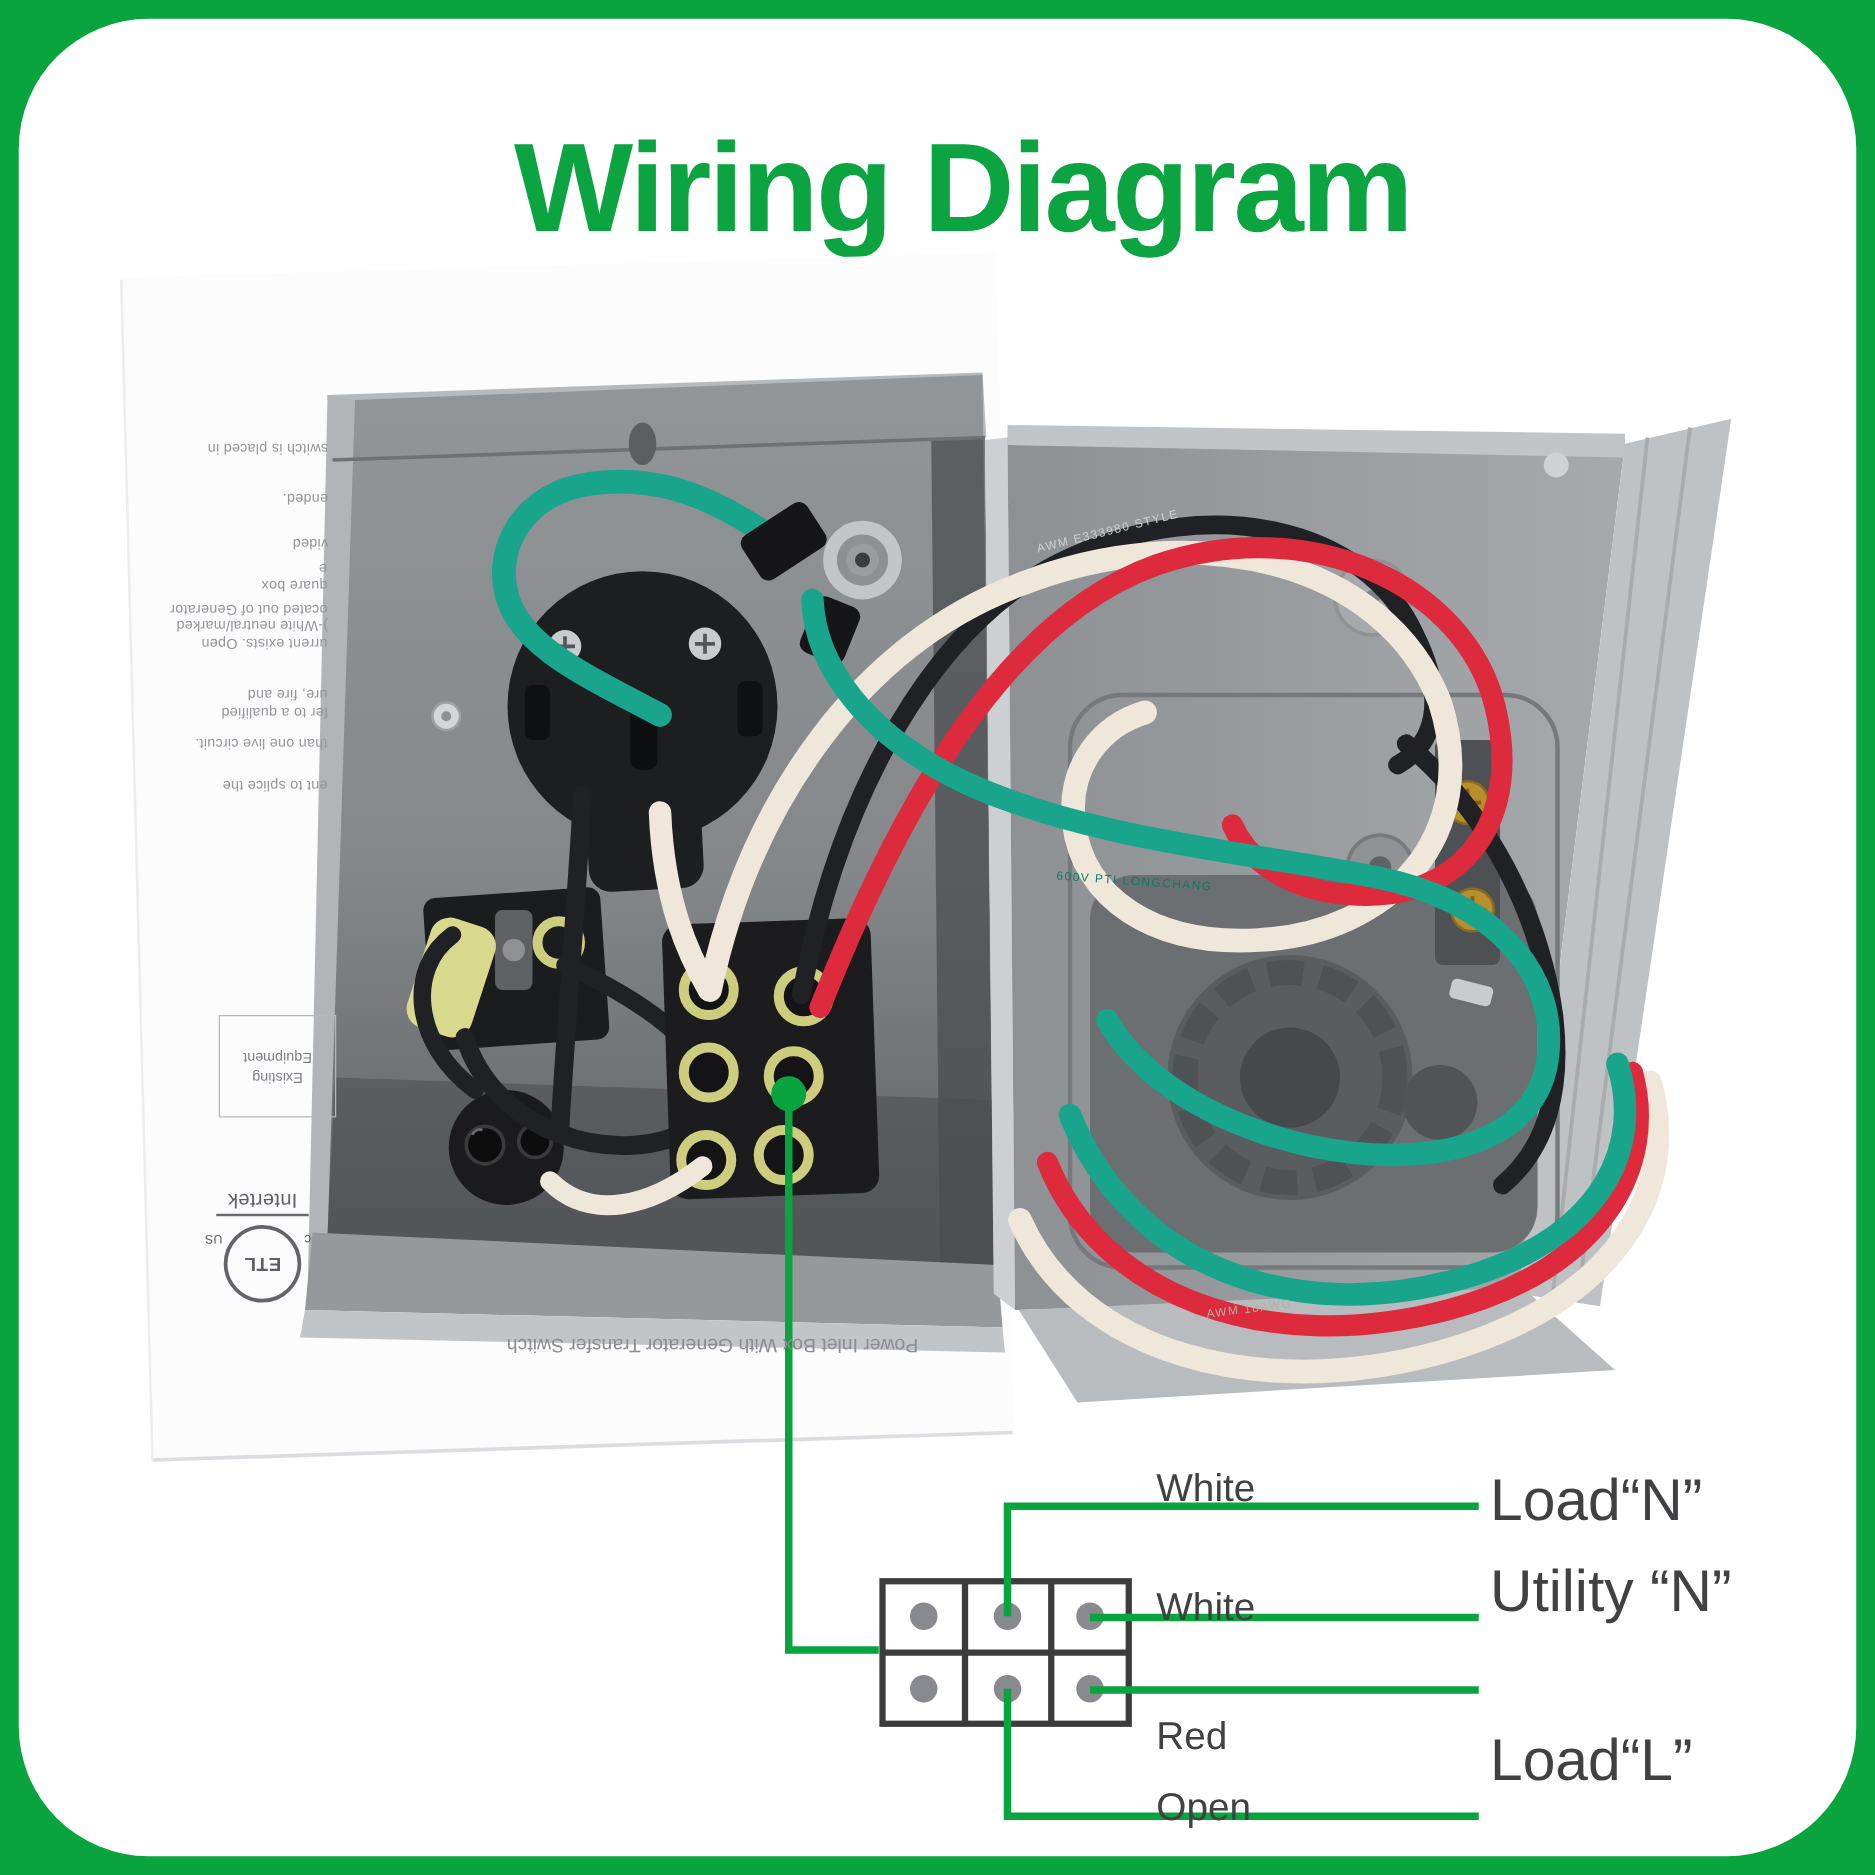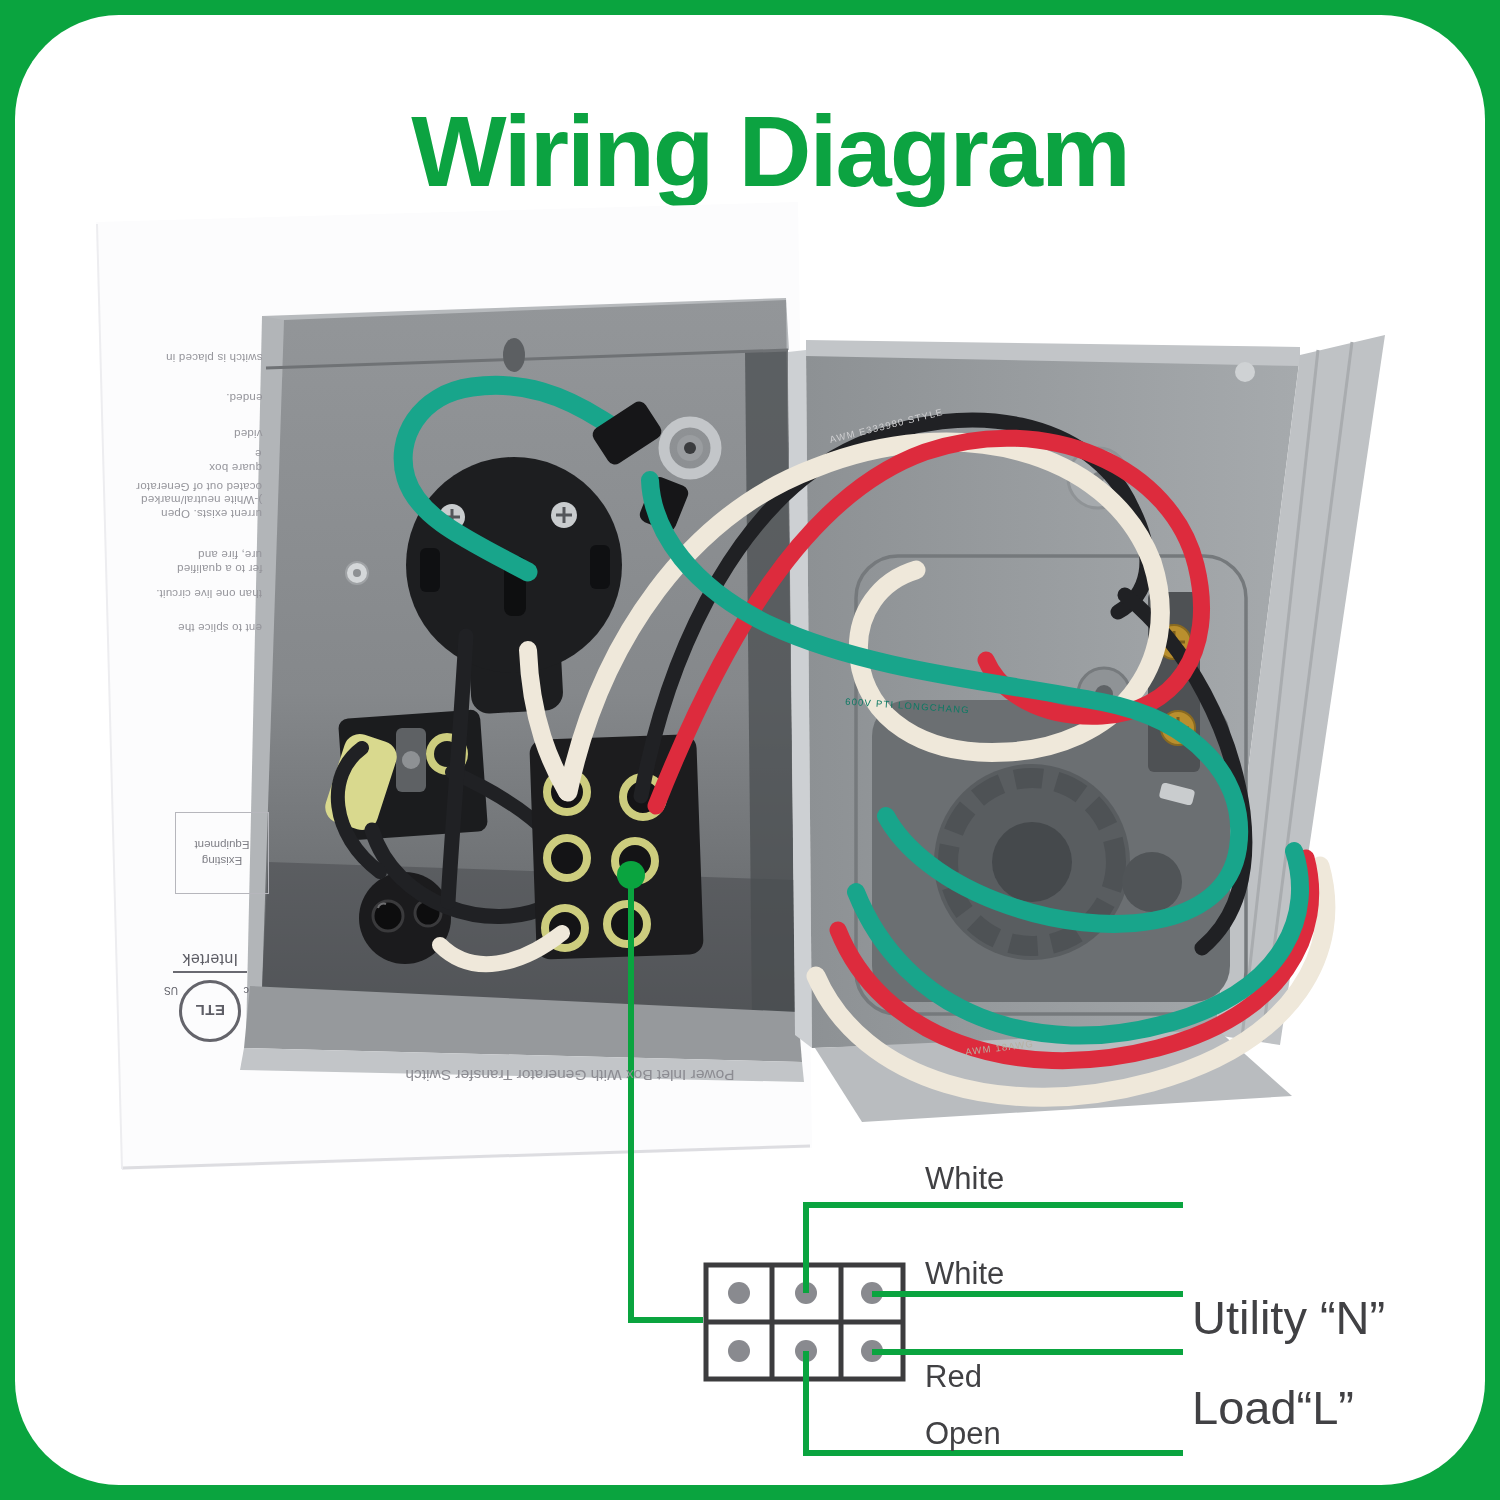--- a/index.html
+++ b/index.html
@@ -25,21 +25,21 @@
   .cert-us{position:absolute;right:-18px;bottom:2px;font-size:10px;}
   .cert-rule{width:74px;height:2px;background:#6A6A71;margin:7px auto 3px auto;}
   .cert-brand{display:block;text-align:center;font-size:16px;letter-spacing:.3px;}
   .caption{position:absolute;left:402px;top:1066px;width:336px;text-align:center;font-size:15.5px;
            color:#8C8C92;transform:rotate(180deg);white-space:nowrap;}
   .wire-print{position:absolute;font-size:9.5px;letter-spacing:1.2px;white-space:nowrap;}
   .wp-black{left:828px;top:420px;transform:rotate(-14deg);color:#CFCFD1;}
   .wp-green{left:845px;top:700px;transform:rotate(4deg);color:#0E7A64;}
   .wp-white{left:965px;top:1042px;transform:rotate(-7deg);color:#B7B0A1;}
   
-  .wire-label{position:absolute;font-size:31px;color:#414144;white-space:nowrap;}
+  .wire-label{position:absolute;font-size:31px;color:#414144;white-space:nowrap;margin-top:12px;}
   .terminal-label{position:absolute;font-size:47px;color:#414144;white-space:nowrap;}
 </style>
 </head>
 <body>
 
 <div class="stage">
   <div class="inner-card"></div>
 
   <h1 class="title layer-text">Wiring Diagram</h1>
 
@@ -230,15 +230,16 @@
 
   <span class="wire-print wp-black">AWM E333980 STYLE</span>
   <span class="wire-print wp-green">600V PTI LONGCHANG</span>
   <span class="wire-print wp-white">AWM 18AWG</span>
 
   <span class="wire-label" style="left:925px;top:1161px">White</span>
   <span class="wire-label" style="left:925px;top:1256px">White</span>
   <span class="wire-label" style="left:925px;top:1359px">Red</span>
   <span class="wire-label" style="left:925px;top:1416px">Open</span>
 
-  <span class="terminal-label" style="left:1192px;top:1290px">Utility “N”</span>
+  <span class="terminal-label" style="left:1192px;top:1172px">Load“N”</span>
+  <span class="terminal-label" style="left:1192px;top:1245px">Utility “N”</span>
   <span class="terminal-label" style="left:1192px;top:1380px">Load“L”</span>
 </div>
 
 </body></html>

